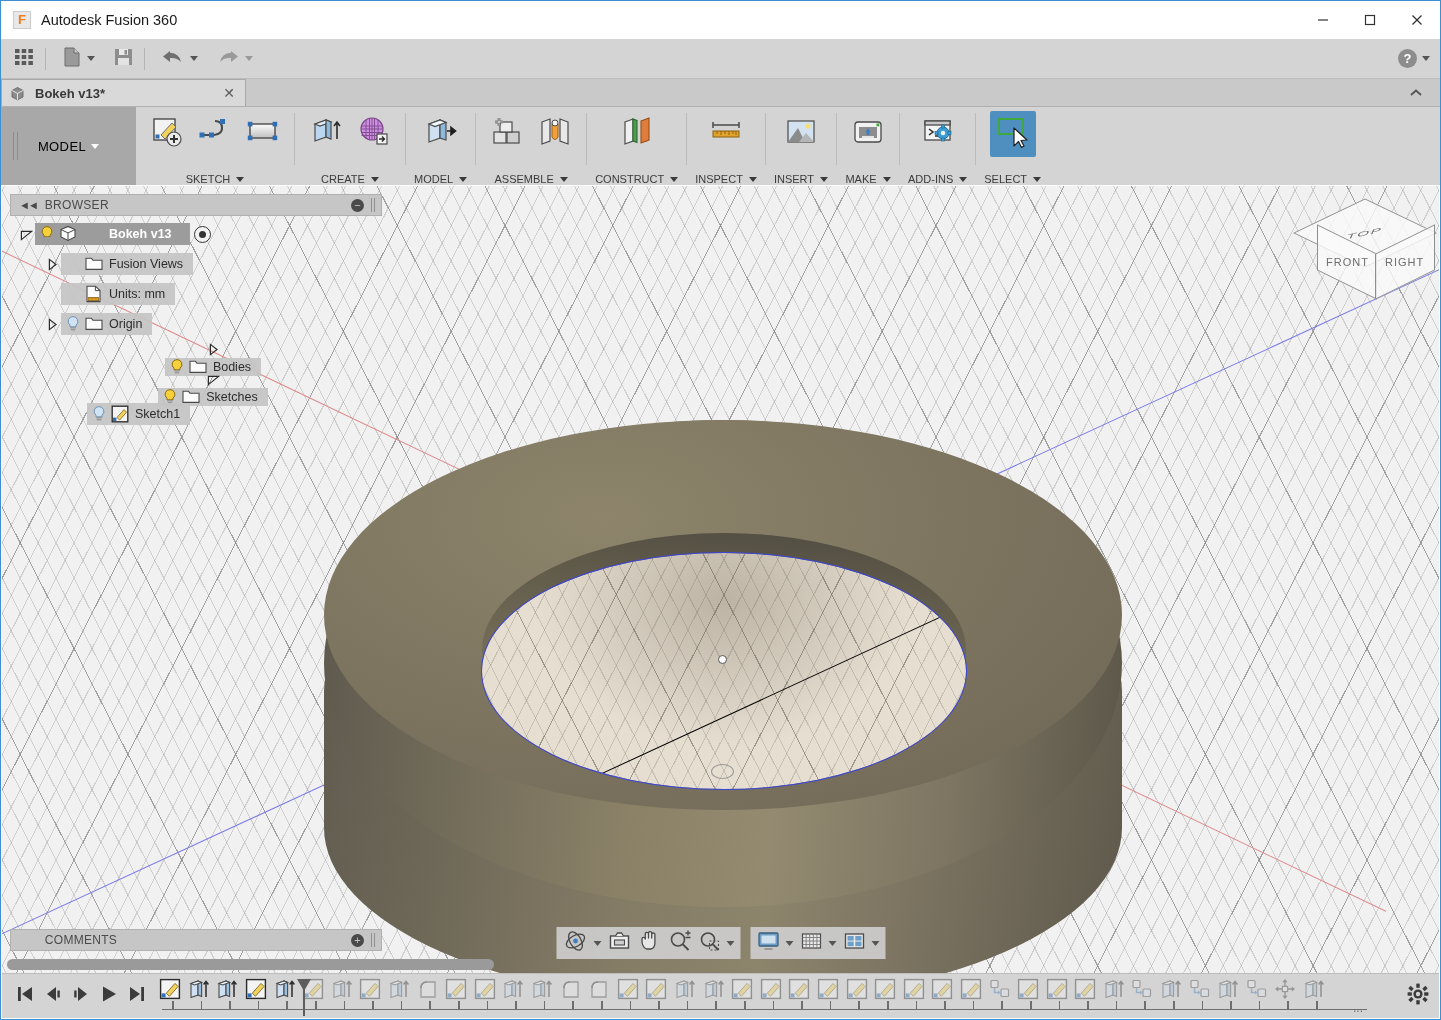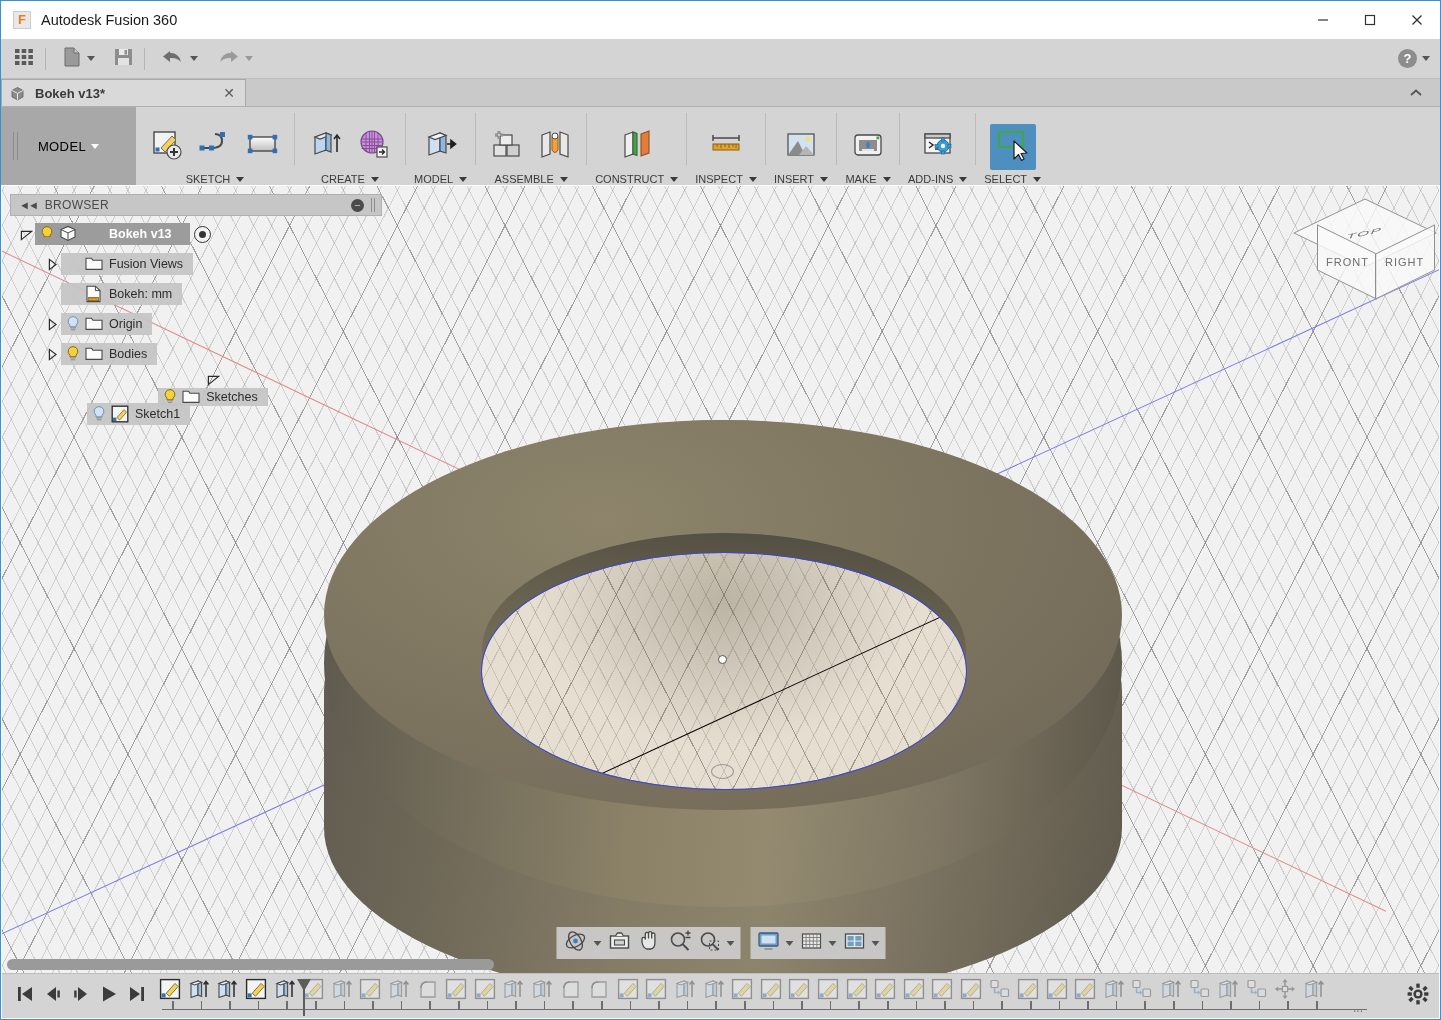--- a/index.html
+++ b/index.html
@@ -42,21 +42,21 @@
                   display:flex; align-items:center; justify-content:center; cursor:pointer; }
 
   
   .ribbon { height:78px; background:#d4d4d4; display:flex; align-items:stretch;
             position:relative; z-index:5; }
   .workspace-sel { width:135px; background:#a8a8a8; display:flex; align-items:center;
                    justify-content:center; cursor:pointer; position:relative; }
   .ws-grip { position:absolute; left:12px; width:8px; height:28px;
              background:repeating-linear-gradient(to right,#8d8d8d 0 1px,transparent 1px 4px); }
   .ws-label { font-size:13px; font-weight:normal; color:#000000; letter-spacing:.4px; }
-  .rib-group { display:flex; flex-direction:column; align-items:center; justify-content:flex-end;
+  .rib-group { display:flex; flex-direction:column; align-items:center; justify-content:space-between;
                padding:4px 8px 0; position:relative; }
   .rib-icons { display:flex; align-items:flex-start; gap:2px; height:48px; }
   .rib-btn { width:46px; height:46px; display:flex; align-items:center; justify-content:center;
              cursor:pointer; border-radius:2px; }
   .rib-btn.sel { background:#4e8fc0; }
   .rib-lab { font-size:11px; color:#3b3b3b; display:flex; align-items:center; gap:4px;
              margin-top:1px; white-space:nowrap; }
   .rib-lab .caret { border-top-color:#3b3b3b; margin-left:2px; }
   .rib-sep { width:1px; background:#bbb; margin:6px 0 20px; }
 
@@ -653,42 +653,42 @@
             <span class="tpill">
               <span class="bulb"><span style="display:inline-block;width:18px;height:18px"></span></span>
               <span class="ticon"><svg width="17" height="18" viewBox="0 0 17 18">
     <path d="M2 1.2 h8.4 L15 5.6 V16.6 H2 Z" fill="#fcfcfc" stroke="#4a4a4a" stroke-width="1.1"></path>
     <path d="M10.4 1.2 v4.4 h4.6" fill="none" stroke="#4a4a4a" stroke-width="1"></path>
     <rect x="3.2" y="12.6" width="10.4" height="3" fill="#e0a32e" stroke="#8a6010" stroke-width=".8"></rect>
     <g stroke="#8a6010" stroke-width=".6">
       <path d="M5 12.6 v1.4 M7 12.6 v2 M9 12.6 v1.4 M11 12.6 v2"></path>
     </g>
   </svg></span>
-              <span class="tlabel">Bokeh: mm</span>
+              <span class="tlabel">Units: mm</span>
             </span>
           </div>
           <div class="trow" style="padding-left: 34px;">
             <span class="twist">
               <svg width="13" height="13" viewBox="0 0 13 13">
                 <path d="M3.4 1.4 L10 6.5 L3.4 11.6 Z" fill="none" stroke="#2b2b2b" stroke-width="1.2"></path>
               </svg>
             </span>
             <span class="tpill">
               <span class="bulb"><svg width="18" height="18" viewBox="0 0 18 18">
     <path d="M9 1.6 a4.8 4.8 0 0 0 -3 8.6 v1.6 h6 v-1.6 a4.8 4.8 0 0 0 -3 -8.6 z" fill="#cfe3f5" stroke="#6e94b5" stroke-width="1"></path>
     <rect x="6.2" y="12" width="5.6" height="1.5" fill="#9a9a9a"></rect>
     <rect x="6.8" y="14" width="4.4" height="1.4" fill="#9a9a9a"></rect>
   </svg></span>
               <span class="ticon"><svg width="18" height="16" viewBox="0 0 18 16">
     <path d="M1 3.2 h5.4 l1.5 2 h9.1 V14.4 H1 Z" fill="#fcfcfc" stroke="#4a4a4a" stroke-width="1.1"></path>
   </svg></span>
               <span class="tlabel">Origin</span>
             </span>
           </div>
-          <div class="trow" style="padding-left: 34px;">
+          <div class="trow" style="padding-left: 34px; flex-direction: column;">
             <span class="twist">
               <svg width="13" height="13" viewBox="0 0 13 13">
                 <path d="M3.4 1.4 L10 6.5 L3.4 11.6 Z" fill="none" stroke="#2b2b2b" stroke-width="1.2"></path>
               </svg>
             </span>
             <span class="tpill">
               <span class="bulb"><svg width="18" height="18" viewBox="0 0 18 18">
     <path d="M9 1.6 a4.8 4.8 0 0 0 -3 8.6 v1.6 h6 v-1.6 a4.8 4.8 0 0 0 -3 -8.6 z" fill="#f6d13a" stroke="#8a6a10" stroke-width="1"></path>
     <rect x="6.2" y="12" width="5.6" height="1.5" fill="#9a9a9a"></rect>
     <rect x="6.8" y="14" width="4.4" height="1.4" fill="#9a9a9a"></rect>
@@ -729,20 +729,28 @@
     <rect x="1.2" y="1.2" width="15.6" height="15.6" fill="#f4f4f4" stroke="#2b2b2b" stroke-width="1.3"></rect>
     <rect x="2" y="12.6" width="3.4" height="3.4" fill="#2f6fb5"></rect>
     <path d="M6 12.5 L13 4.6 l2.6 2.6 L8.6 15 z" fill="#f2d25c" stroke="#7a6520" stroke-width=".8"></path>
   </svg></span>
               <span class="tlabel">Sketch1</span>
             </span>
           </div>
         </div>
     </div>
 
+    <div class="comments">
+      <div class="panel-hdr">
+        <span class="arrows" style="visibility:hidden">◄◄</span>
+        <span class="ptitle">COMMENTS</span>
+        <span class="circ">+</span>
+        <span class="grip"></span>
+      </div>
+    </div>
 
     <div class="navbar">
       <div class="nav-grp">
         <div class="nav-btn">
           <span>
             <svg width="26" height="24" viewBox="0 0 26 24">
               <ellipse cx="13" cy="12" rx="10" ry="5.5" fill="none" stroke="#4a4a4a" stroke-width="1.4" transform="rotate(-30 13 12)"></ellipse>
               <ellipse cx="13" cy="12" rx="5.5" ry="10" fill="none" stroke="#4a4a4a" stroke-width="1.4" transform="rotate(-30 13 12)"></ellipse>
               <circle cx="13" cy="12" r="2.4" fill="#3f7fc0"></circle>
             </svg>

